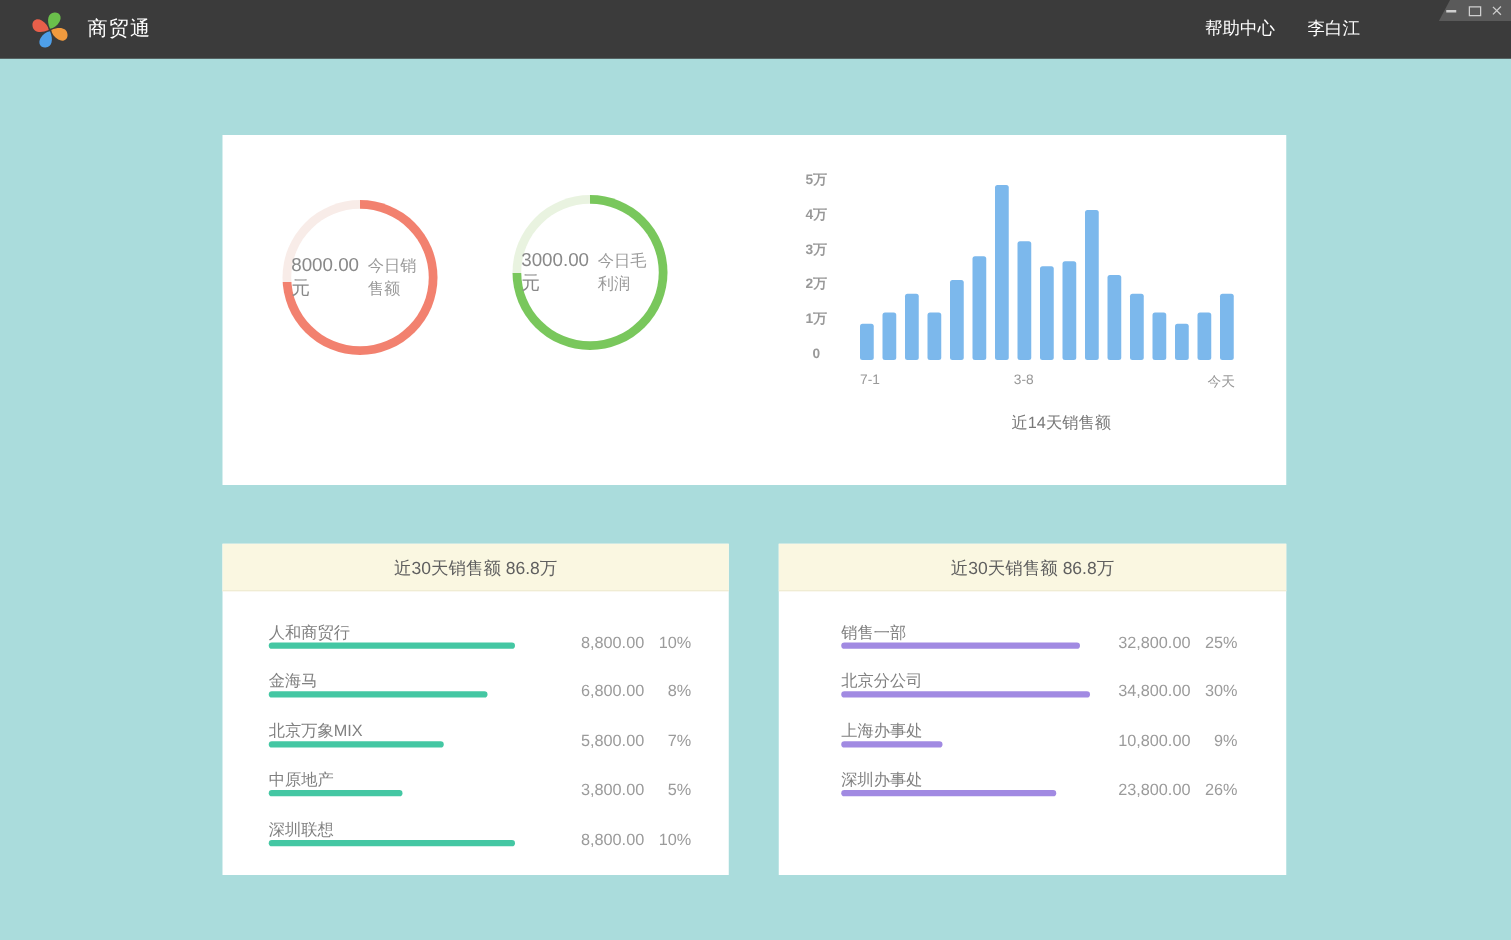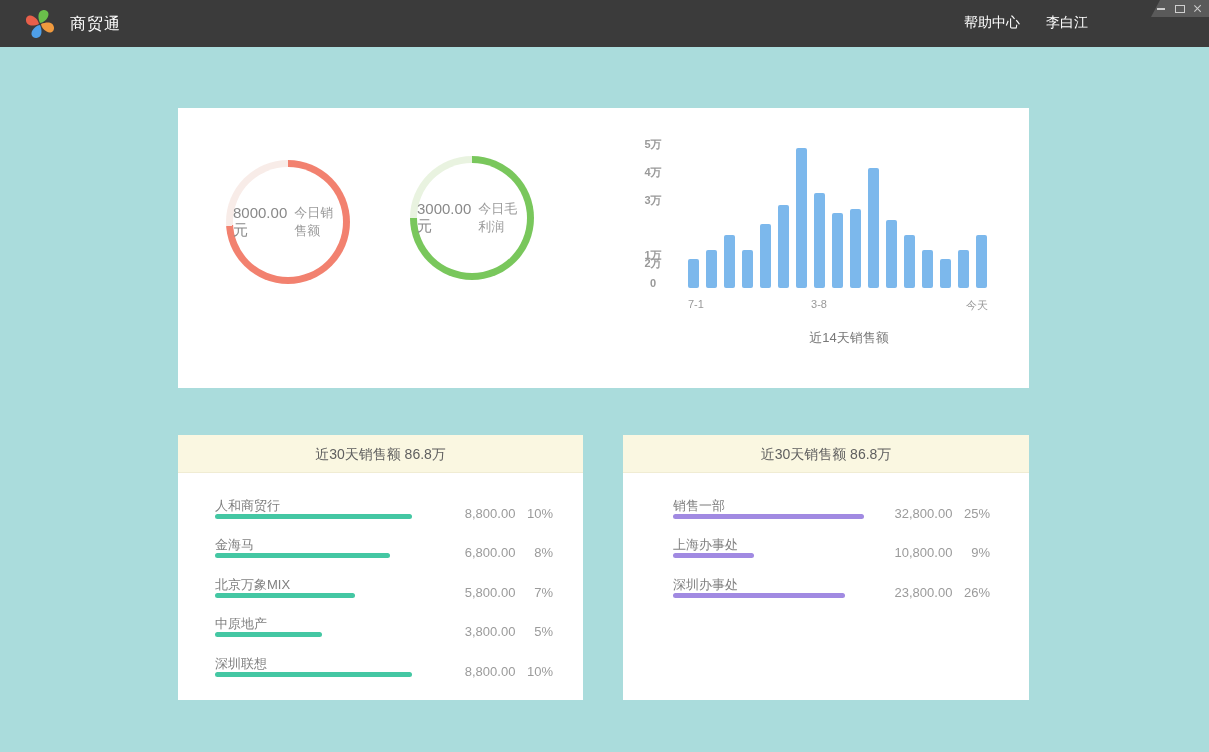--- a/index.html
+++ b/index.html
@@ -142,21 +142,21 @@
       <div class="donut-value">3000.00元</div>
       <div class="donut-label">今日毛利润</div>
     </div>
   </div>
   <div class="footnote footnote-profit">30天最高：5,000.00元</div>
 
   <div class="y-axis">
       <span style="top: 0px;">5万</span>
       <span style="top: 27.8px;">4万</span>
       <span style="top: 55.6px;">3万</span>
-      <span style="top: 83.4px; margin-top: 36px;">2万</span>
+      <span style="top: 83.4px;">2万</span>
       <span style="top: 111.2px;">1万</span>
       <span style="top: 139px;">0</span>
     </div>
   <div class="bars">
       <div class="bar" style="height: 29.19px; background: rgb(124, 184, 236);"></div>
       <div class="bar" style="height: 37.53px; background: rgb(124, 184, 236);"></div>
       <div class="bar" style="height: 52.82px; background: rgb(124, 184, 236);"></div>
       <div class="bar" style="height: 37.53px; background: rgb(124, 184, 236);"></div>
       <div class="bar" style="height: 63.94px; background: rgb(124, 184, 236);"></div>
       <div class="bar" style="height: 83.4px; background: rgb(124, 184, 236);"></div>
@@ -236,20 +236,28 @@
   <div class="rank-row">
     <div class="rank-name">销售一部</div>
     <div class="rank-bar" style="width: 191px; background: rgb(161, 138, 226);"></div>
     <div class="rank-value">
       <span class="amt">32,800.00</span>
       <span class="pct">25%</span>
     </div>
   </div>
 
 
+  <div class="rank-row">
+    <div class="rank-name">北京分公司</div>
+    <div class="rank-bar" style="width: 199px; background: rgb(161, 138, 226);"></div>
+    <div class="rank-value">
+      <span class="amt">34,800.00</span>
+      <span class="pct">30%</span>
+    </div>
+  </div>
 
   <div class="rank-row">
     <div class="rank-name">上海办事处</div>
     <div class="rank-bar" style="width: 81px; background: rgb(161, 138, 226);"></div>
     <div class="rank-value">
       <span class="amt">10,800.00</span>
       <span class="pct">9%</span>
     </div>
   </div>
 

